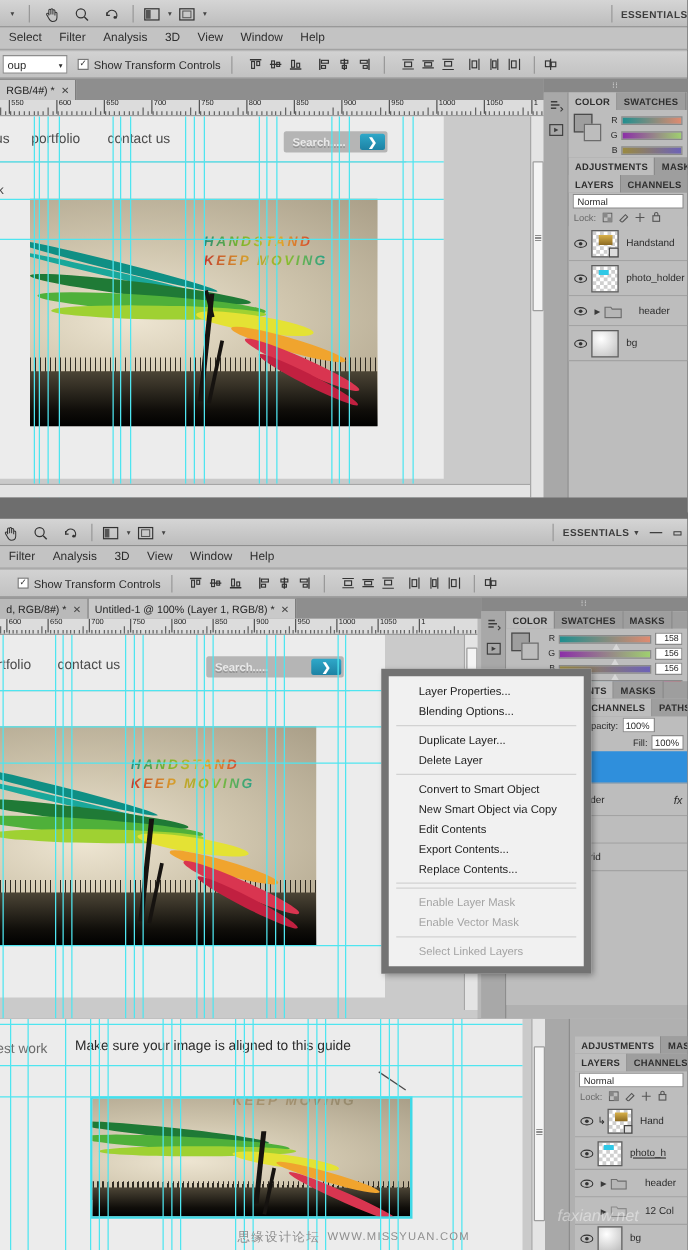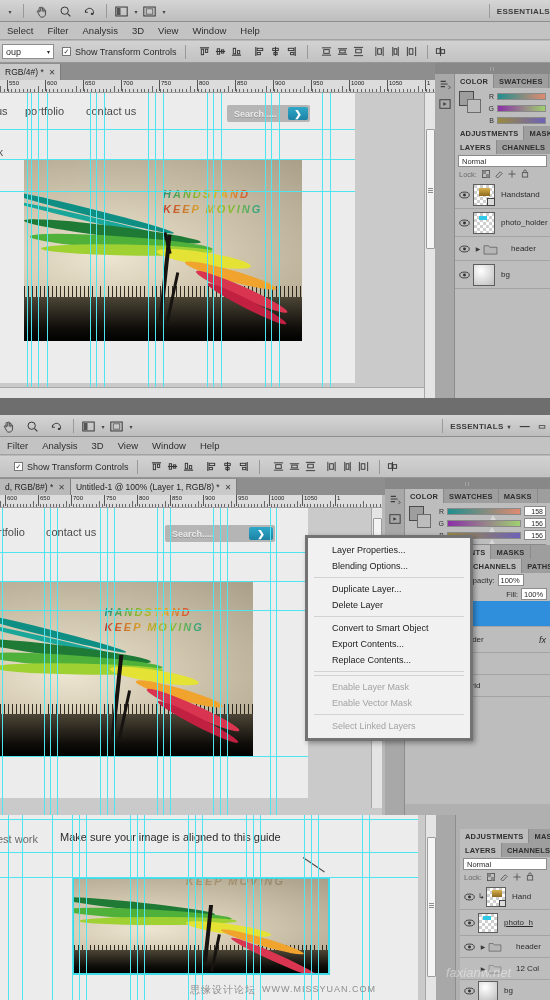--- a/index.html
+++ b/index.html
@@ -125,21 +125,21 @@
           background:#bdbdbd; position:relative; }
   .layer.sel{ background:#2f8fdc; color:#fff; }
   .eye{ width:18px; display:flex; align-items:center; justify-content:center; color:#333; }
   .thumb{ width:22px; height:22px; border:1px solid #5e5e5e; background:
           repeating-conic-gradient(#fff 0 25%, #cfcfcf 0 50%) 0 0/6px 6px; position:relative; flex:0 0 auto;}
   .thumb.folder{ border:none; background:none; display:flex; align-items:center; }
   .lname{ font-size:8px; margin-left:6px; white-space:nowrap; overflow:hidden; }
   .arw{ width:10px; text-align:center; font-size:6px; color:#3a3a3a; }
 
   
-  .ctx{ position:absolute; background:#f1f1f1; border:3px solid #737373;
+  .ctx{ position:absolute; background:#f1f1f1; border:6px solid #737373;
         box-shadow:2px 2px 5px rgba(0,0,0,.35); padding:4px 0; z-index:50; }
   .ctxitem{ height:16px; display:flex; align-items:center; padding-left:24px; font-size:9px; color:#1b1b1b; white-space:nowrap;}
   .ctxitem.dis{ color:#a3a3a3; }
   .ctxitem.hl{ background:#ddeefc; border:1px solid #8dbde6; height:16px; margin:0 3px; padding-left:21px; }
   .ctxsep{ height:1px; background:#d2d2d2; margin:3px 6px; }
 
   .annot{ position:absolute; font-size:11px; color:#2b2b2b; white-space:nowrap; }
   .leader{ position:absolute; height:1px; background:#4a4a4a; transform-origin:left center; }
 
   .scrollv{ position:absolute; width:11px; background:#e4e4e4; border-left:1px solid #a6a6a6; }
@@ -1155,20 +1155,22 @@
     </div>
 
     <div class="ctx" style="left:305px;top:120px;width:168px;">
       <div class="ctxitem">Layer Properties...</div>
       <div class="ctxitem">Blending Options...</div>
       <div class="ctxsep"></div>
       <div class="ctxitem">Duplicate Layer...</div>
       <div class="ctxitem">Delete Layer</div>
       <div class="ctxsep"></div>
       <div class="ctxitem">Convert to Smart Object</div>
+      <div class="ctxitem">New Smart Object via Copy</div>
+      <div class="ctxitem">Edit Contents</div>
       <div class="ctxitem">Export Contents...</div>
       <div class="ctxitem">Replace Contents...</div>
       <div class="ctxsep"></div>
       <div class="ctxsep"></div>
       <div class="ctxitem dis">Enable Layer Mask</div>
       <div class="ctxitem dis">Enable Vector Mask</div>
       <div class="ctxsep"></div>
       <div class="ctxitem dis">Select Linked Layers</div>
     </div>
   </div>

